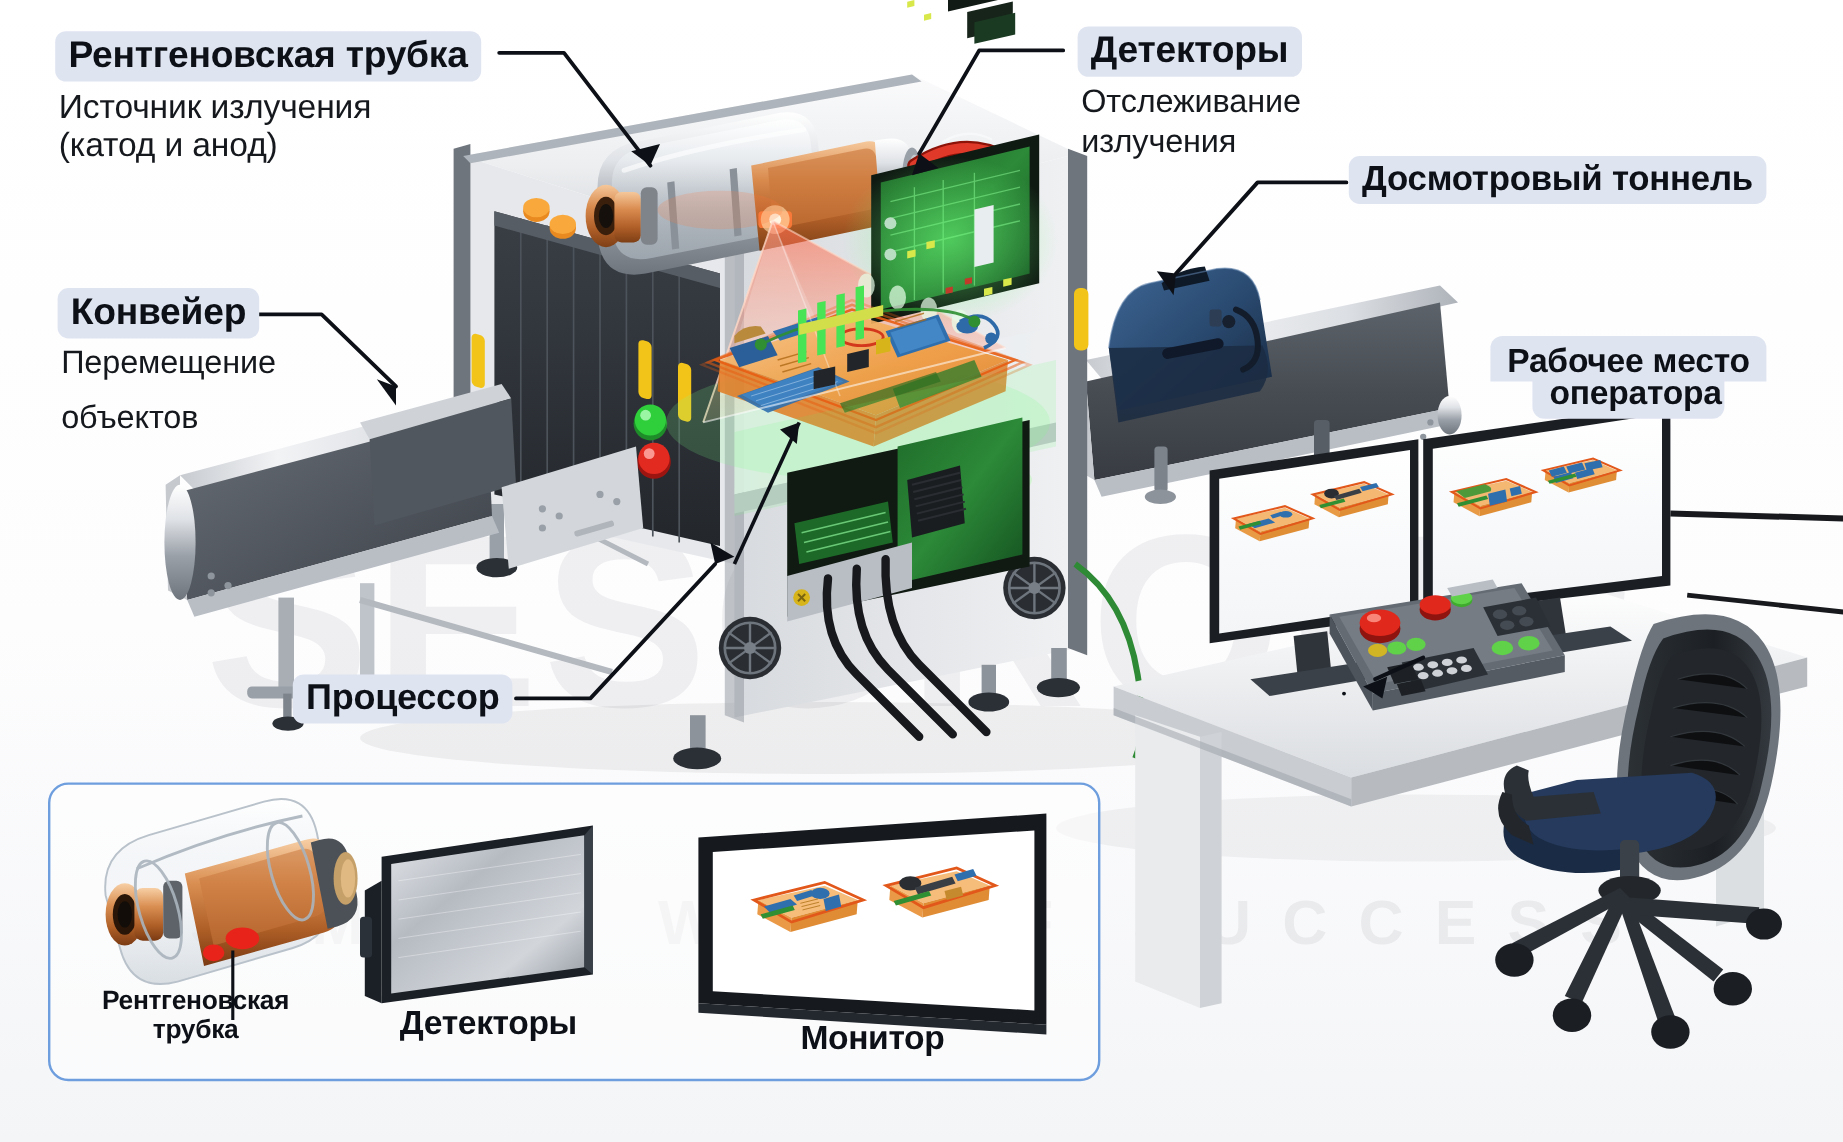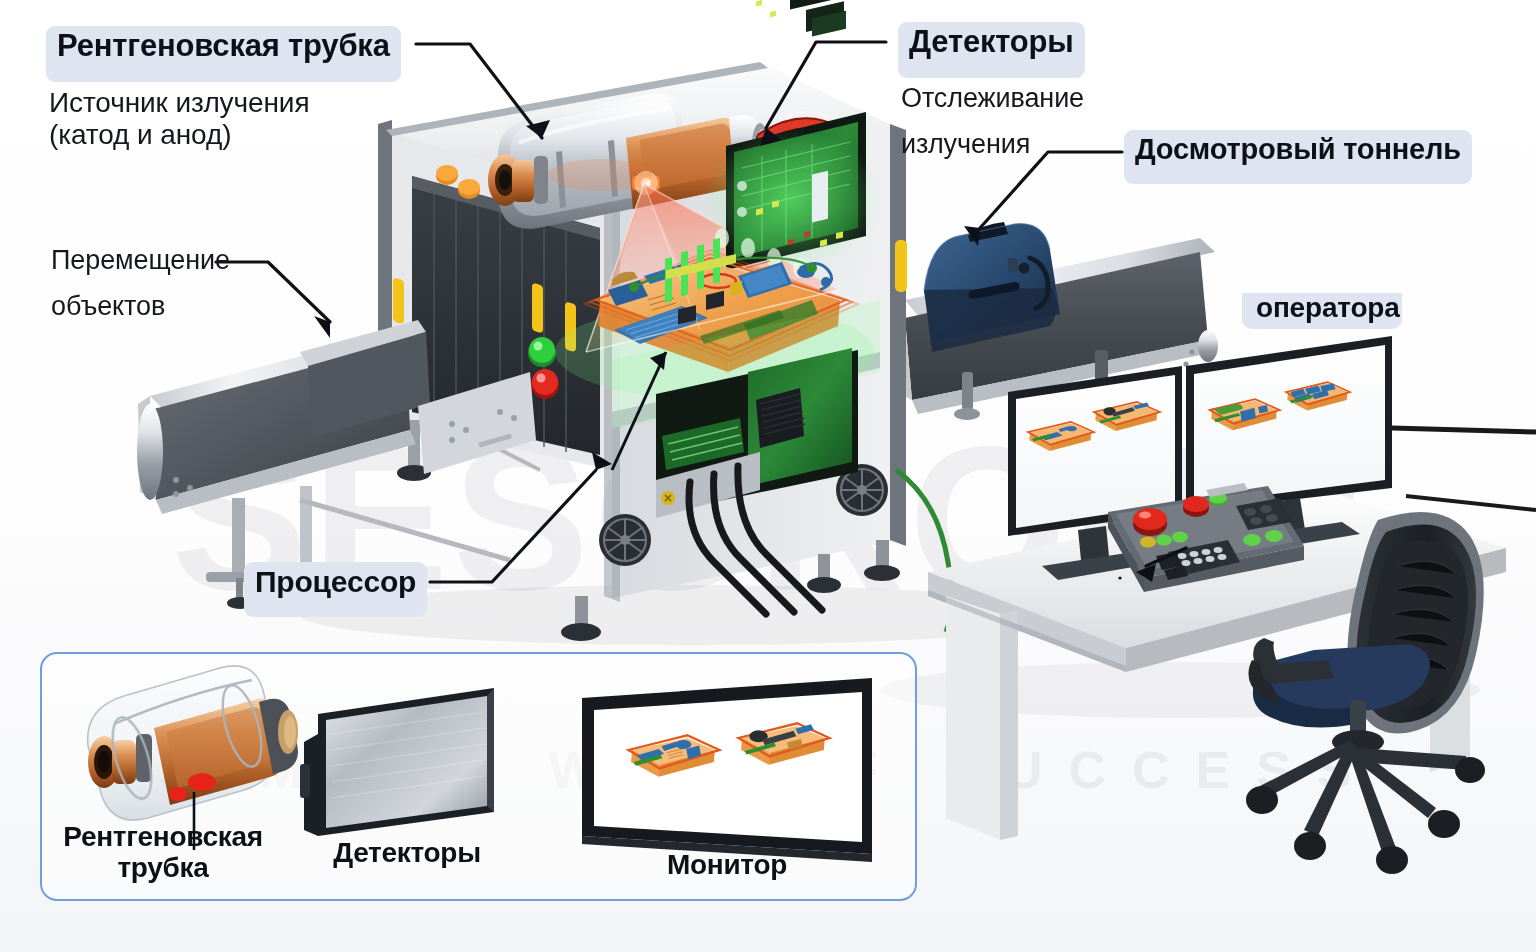--- a/index.html
+++ b/index.html
@@ -18,21 +18,21 @@
   .wm-main { position:absolute; left:50%; top:400px; transform:translateX(-50%);
         font-size:205px; font-weight:bold; letter-spacing:4px;
         color:rgba(120,122,130,.105); white-space:nowrap; font-family:"Liberation Sans",sans-serif;}
   .wm-sub { position:absolute; left:50%; top:740px; transform:translateX(-50%);
         font-size:52px; font-weight:bold; letter-spacing:26px;
         color:rgba(120,122,130,.10); white-space:nowrap; }
 
   
   .callout { position:absolute; z-index:40; }
   .pill { display:inline-block; background:#dfe4f1; border-radius:9px;
-          padding:4px 11px 20px 11px; color:#0d1117; font-weight:bold;
+          padding:4px 11px 6px 11px; color:#0d1117; font-weight:bold;
           line-height:1.04; letter-spacing:-.2px; }
   .sub { color:#15181d; font-weight:400; line-height:1.12; margin-top:5px;
          margin-left:3px; letter-spacing:-.1px; }
 
   
   #legend { position:absolute; left:40px; top:652px; width:877px; height:249px;
     border:2.3px solid #6e9ede; border-radius:17px; background:rgba(255,255,255,.50);
     z-index:30; }
   .legend-caption { position:absolute; text-align:center; font-weight:bold;
     color:#0d1117; line-height:1.1; letter-spacing:-.3px; }
@@ -696,34 +696,35 @@
 
   <div class="callout" style="left:46px; top:26px;">
     <div class="pill" style="font-size:31px;">Рентгеновская трубка</div>
     <div class="sub" style="font-size:28px;">Источник излучения</div>
     <div class="sub" style="font-size:28px; margin-top:0;">(катод и анод)</div>
   </div>
 
   <div class="callout" style="left:898px; top:22px;">
     <div class="pill" style="font-size:31px;">Детекторы</div>
     <div class="sub" style="font-size:27px;">Отслеживание</div>
-    <div class="sub" style="font-size:27px; margin-top:16px;">излучения</div>
+    <div class="sub" style="font-size:27px; margin-top:4px;">излучения</div>
   </div>
 
   <div class="callout" style="left:1124px; top:130px;">
     <div class="pill" style="font-size:29px;">Досмотровый тоннель</div>
   </div>
 
   <div class="callout" style="left:48px; top:240px;">
+    <div class="pill" style="font-size:31px;">Конвейер</div>
     <div class="sub" style="font-size:27px;">Перемещение</div>
     <div class="sub" style="font-size:27px; margin-top:16px;">объектов</div>
   </div>
 
   <div class="callout" style="left:1242px; top:280px; text-align:center;">
-    <br>
+    <div class="pill" style="font-size:28px; padding:6px 14px 3px 14px; border-radius:10px 10px 0 0;">Рабочее место</div><br>
     <div class="pill" style="font-size:28px; padding:0 2px 7px 14px; border-radius:0 0 10px 10px; margin-top:-5px;">оператора</div>
   </div>
 
   <div class="callout" style="left:48px; top:562px;">
     <div class="pill" style="font-size:30px; margin-left:196px;text-align:center;">Процессор</div>
   </div>
 
   <div id="legend">
     <svg width="873" height="245" viewBox="0 0 873 245" style="position:absolute;left:0;top:0">
       <defs>
@@ -815,21 +816,21 @@
           <ellipse cx="36" cy="-4" rx="20" ry="13" fill="#2a2e33"></ellipse>
           <path d="M44 4 L112 -16 l6 12 -68 20 Z" fill="#3a3f46"></path>
           <path d="M116 -20 L150 -30 l6 12 -34 10 Z" fill="#2f6fae"></path>
           <path d="M98 10 L128 2 l4 16 -30 8 Z" fill="#c68a2e"></path>
           <path d="M6 28 L70 10 l4 8 -64 18 Z" fill="#2f8f32"></path>
         </g>
         <path d="M540 182 L830 200 L830 208 L540 190 Z" fill="#23282e"></path>
       </g>
     </svg>
 
-    <div class="legend-caption" style="left:6px; top:168px; width:230px; font-size:28px;">
+    <div class="legend-caption" style="left:6px; top:168px; width:230px; font-size:22px;">
       <span>Рентгеновская</span><br>
       <span>трубка</span>
     </div>
     <div class="legend-caption" style="left:250px; top:184px; width:230px; font-size:28px;">
       <span>Детекторы</span>
     </div>
     <div class="legend-caption" style="left:540px; top:196px; width:290px; font-size:28px;text-align:center;">
       <span>Монитор</span>
     </div>
   </div>

